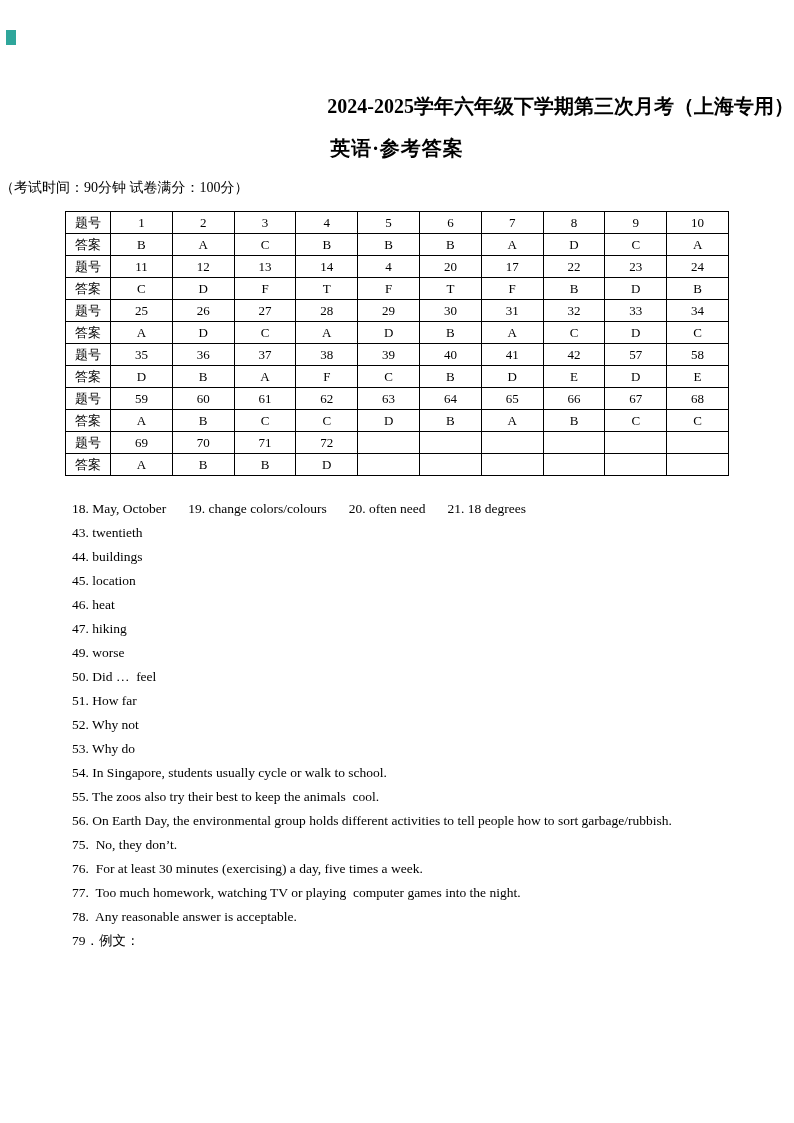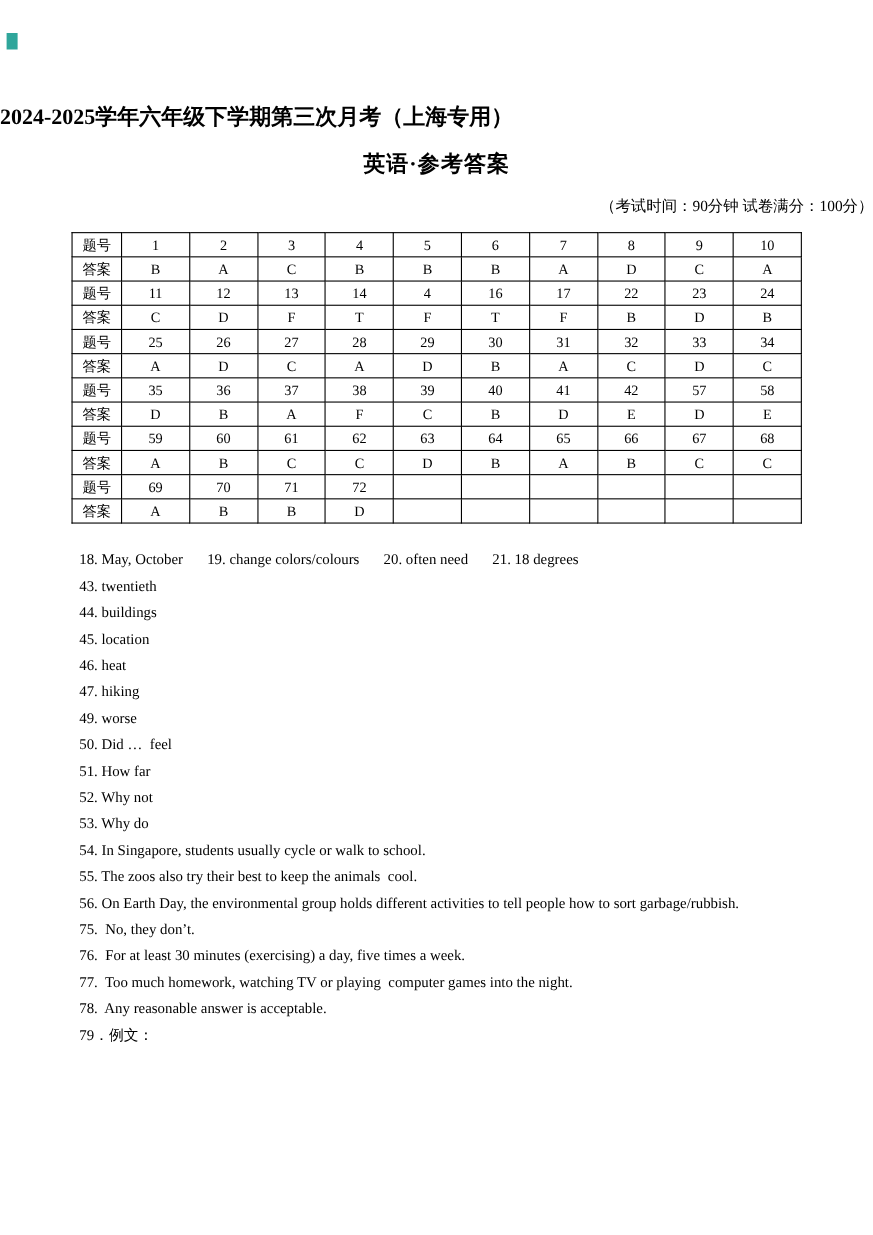--- a/index.html
+++ b/index.html
@@ -16,35 +16,35 @@
   }
   .corner-mark {
     position: absolute;
     left: 6px; top: 30px;
     width: 10px; height: 15px;
     background: #2fa69b;
   }
   .title {
     margin: 0;
     padding-top: 93px;
-    text-align: left;
+    text-align: right;
     font-size: 20px;
     font-weight: bold;
   }
   .subtitle {
     margin: 0;
     padding-top: 15px;
     text-align: center;
     font-size: 20px;
     font-weight: bold;
     letter-spacing: 1px;
   }
   .exam-info {
     margin-top: 17px;
-    text-align: right;
+    text-align: left;
     font-size: 14px;
   }
   table.answer-table {
     border-collapse: collapse;
     margin: 14px auto 8px auto;
     width: 664px;
     table-layout: fixed;
   }
   table.answer-table td {
     border: 1px solid #000;
@@ -105,21 +105,21 @@
           <td>C</td>
           <td>A</td>
         </tr>
         <tr>
           <td class="label-cell">题号</td>
           <td>11</td>
           <td>12</td>
           <td>13</td>
           <td>14</td>
           <td>4</td>
-          <td>16</td>
+          <td>20</td>
           <td>17</td>
           <td>22</td>
           <td>23</td>
           <td>24</td>
         </tr>
         <tr>
           <td class="label-cell">答案</td>
           <td>C</td>
           <td>D</td>
           <td>F</td>

